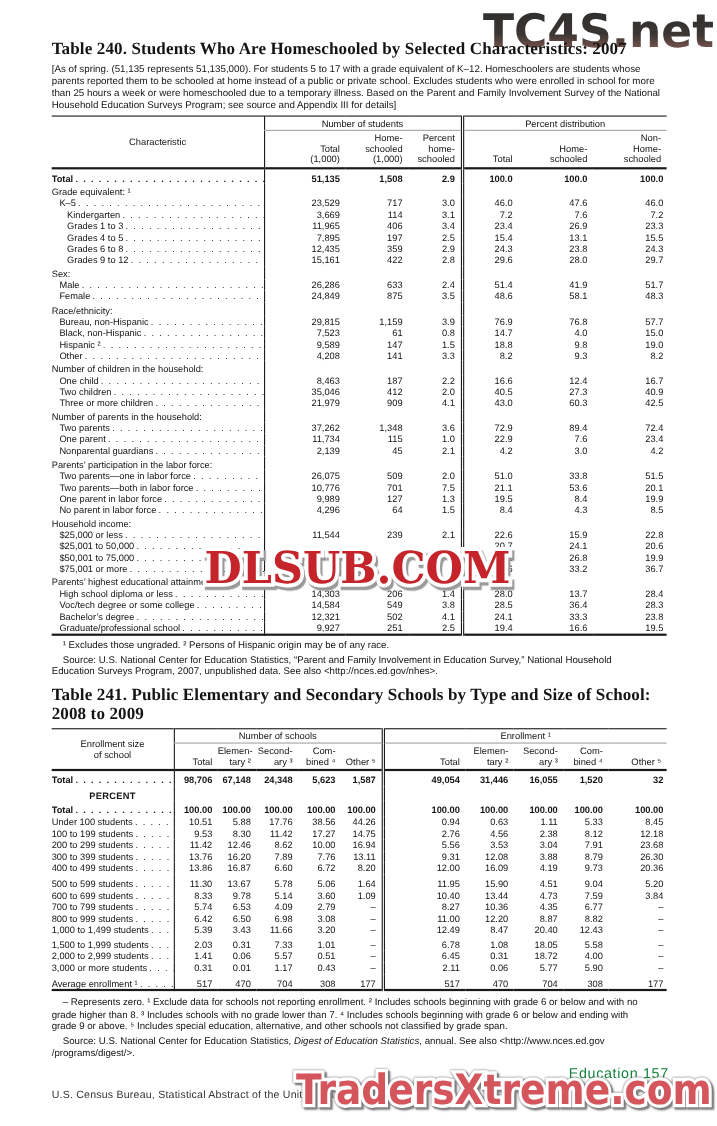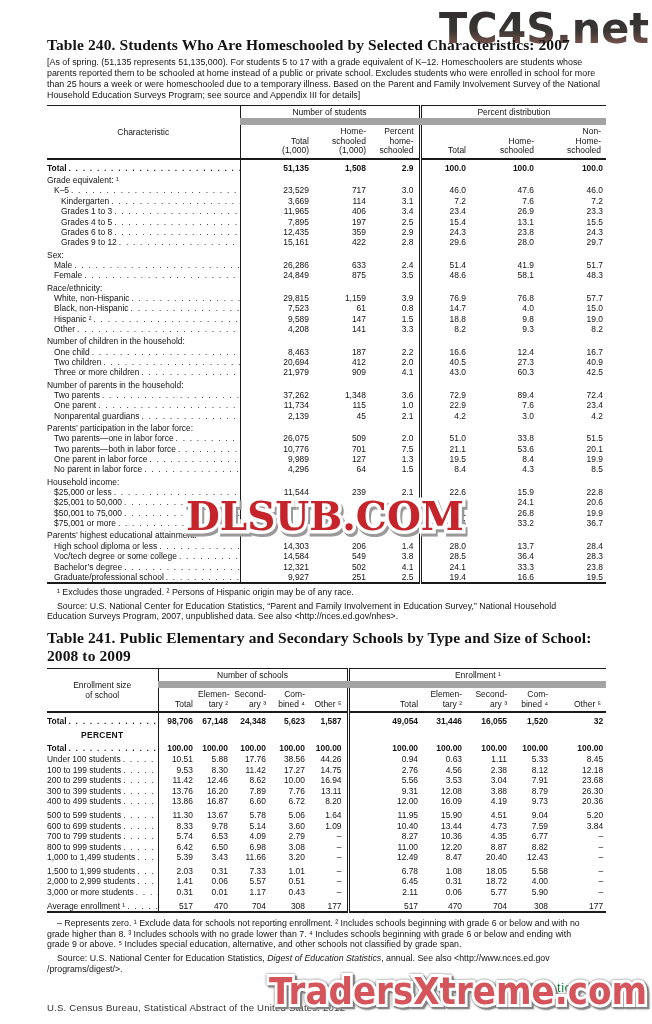--- a/index.html
+++ b/index.html
@@ -10,21 +10,21 @@
   h1.ttl{font-family:"Liberation Serif",serif;font-weight:bold;font-size:15.5px;
          line-height:18px;margin:0 0 3px 0;letter-spacing:0.1px;}
   p.note{font-size:8.9px;line-height:11px;margin:0 0 4px 0;}
   p.fnote{font-size:8.8px;line-height:10.6px;margin:3px 16px 0 0;text-indent:10px;}
   .em{font-style:italic;}
 
   table.dt{border-collapse:collapse;table-layout:fixed;width:559px;
            border-top:1px solid #1a1a1a;border-bottom:2px solid #1a1a1a;
            margin:0 0 2px 0;}
   table.dt th{font-weight:normal;font-size:8.5px;}
-  .grp{border-bottom:7px solid #a3a3a3;text-align:center;padding:1px 0;}
+  .grp{border-bottom:1px solid #a3a3a3;text-align:center;padding:1px 0;}
   .hlabel{text-align:center;vertical-align:middle;white-space:pre-line;
           line-height:10px;border-bottom:2px solid #1a1a1a;}
   .colh{text-align:right;vertical-align:bottom;white-space:pre-line;
         line-height:9.6px;padding:2px 5px 2px 0;border-bottom:2px solid #1a1a1a;}
   td{font-size:8.45px;line-height:10.35px;height:10.35px;padding:0;overflow:hidden;
      vertical-align:bottom;}
   #t241 td{line-height:10.6px;height:10.6px;}
   td.num{text-align:right;padding-right:5px;white-space:nowrap;}
   td.num:last-child{padding-right:3px;}
   .bl{border-left:1px solid #1a1a1a;}
@@ -263,21 +263,21 @@
             <td class="num bl"></td>
             <td class="num"></td>
             <td class="num"></td>
             <td class="num bld"></td>
             <td class="num"></td>
             <td class="num"></td>
           </tr>
           <tr>
             <td class="lab i1">
               <div class="labwrap">
-                <span class="lt">White, non-Hispanic</span>
+                <span class="lt">Bureau, non-Hispanic</span>
                 <span class="dots"> . . . . . . . . . . . . . . . . . . . . . . . . . . . . . . . . . . . . . . . . . . . . . . . . . . . . . . . . . . . . . . . . . . . . . . . . . . . . . . . .</span>
               </div>
             </td>
             <td class="num bl">29,815</td>
             <td class="num">1,159</td>
             <td class="num">3.9</td>
             <td class="num bld">76.9</td>
             <td class="num">76.8</td>
             <td class="num">57.7</td>
           </tr>
@@ -350,21 +350,21 @@
             <td class="num">12.4</td>
             <td class="num">16.7</td>
           </tr>
           <tr>
             <td class="lab i1">
               <div class="labwrap">
                 <span class="lt">Two children</span>
                 <span class="dots"> . . . . . . . . . . . . . . . . . . . . . . . . . . . . . . . . . . . . . . . . . . . . . . . . . . . . . . . . . . . . . . . . . . . . . . . . . . . . . . . .</span>
               </div>
             </td>
-            <td class="num bl">20,694</td>
+            <td class="num bl">35,046</td>
             <td class="num">412</td>
             <td class="num">2.0</td>
             <td class="num bld">40.5</td>
             <td class="num">27.3</td>
             <td class="num">40.9</td>
           </tr>
           <tr>
             <td class="lab i1">
               <div class="labwrap">
                 <span class="lt">Three or more children</span>

